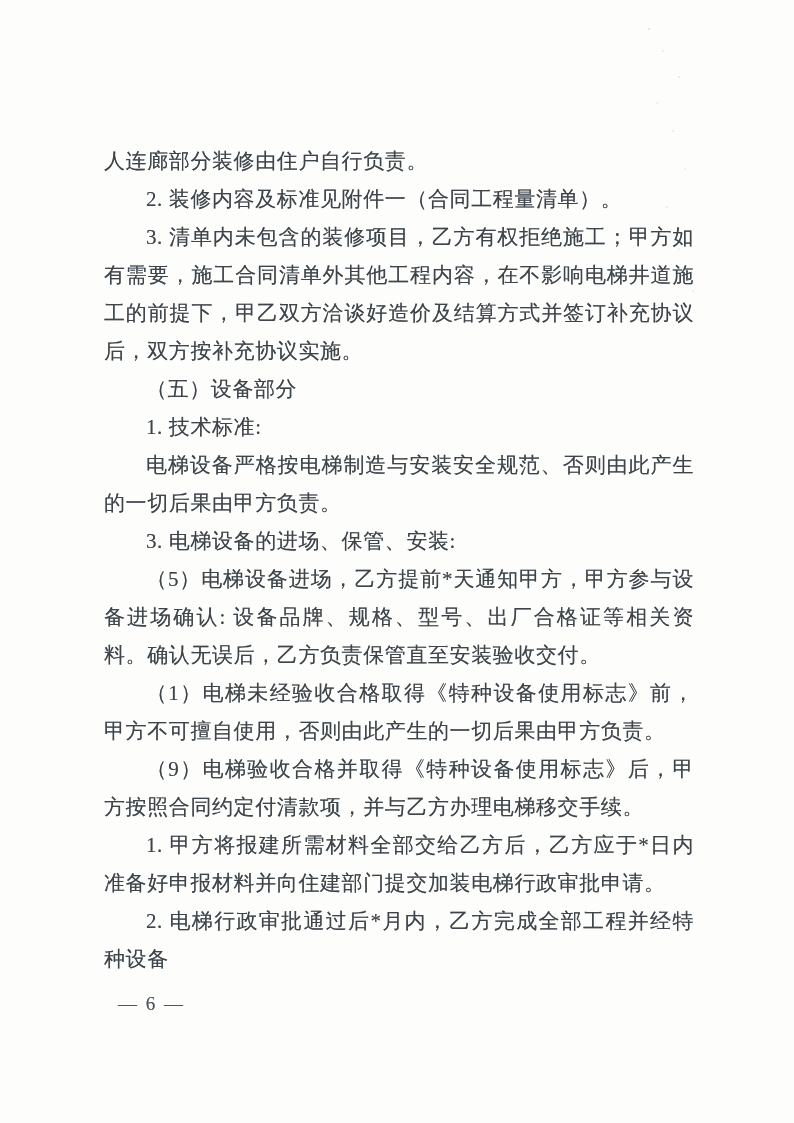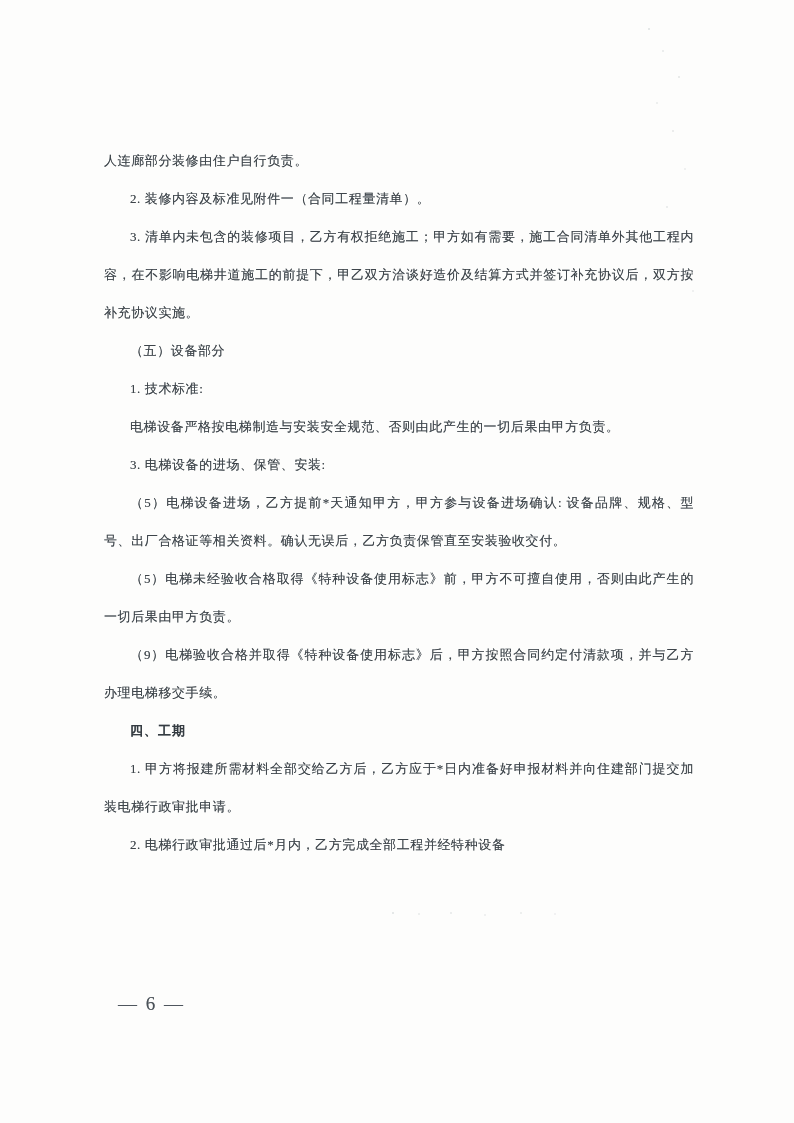--- a/index.html
+++ b/index.html
@@ -13,21 +13,21 @@
     height: 1123px;
     background: #fdfdfc;
     overflow: hidden;
     font-family: "Liberation Serif", "DejaVu Serif", serif;
   }
   .content {
     position: absolute;
     left: 104px;
     top: 142px;
     width: 590px;
-    font-size: 13px;
+    font-size: 21px;
     line-height: 38px;
     color: #3d444a;
     text-align: justify;
     letter-spacing: 0.6px;
     text-shadow: 0 0 0.6px rgba(70, 78, 84, 0.55);
   }
   .para {
     margin: 0;
     text-indent: 2em;
   }
@@ -91,22 +91,21 @@
 
   <div class="content">
     <p class="para flush">人连廊部分装修由住户自行负责。</p>
     <p class="para">2. 装修内容及标准见附件一（合同工程量清单）。</p>
     <p class="para">3. 清单内未包含的装修项目，乙方有权拒绝施工；甲方如有需要，施工合同清单外其他工程内容，在不影响电梯井道施工的前提下，甲乙双方洽谈好造价及结算方式并签订补充协议后，双方按补充协议实施。</p>
     <p class="para">（五）设备部分</p>
     <p class="para">1. 技术标准:</p>
     <p class="para">电梯设备严格按电梯制造与安装安全规范、否则由此产生的一切后果由甲方负责。</p>
     <p class="para">3. 电梯设备的进场、保管、安装:</p>
     <p class="para">（5）电梯设备进场，乙方提前*天通知甲方，甲方参与设备进场确认: 设备品牌、规格、型号、出厂合格证等相关资料。确认无误后，乙方负责保管直至安装验收交付。</p>
-    <p class="para">（5）电梯未经验收合格取得《特种设备使用标志》前，甲方不可擅自使用，否则由此产生的一切后果由甲方负责。</p>
+    <p class="para">（1）电梯未经验收合格取得《特种设备使用标志》前，甲方不可擅自使用，否则由此产生的一切后果由甲方负责。</p>
     <p class="para">（9）电梯验收合格并取得《特种设备使用标志》后，甲方按照合同约定付清款项，并与乙方办理电梯移交手续。</p>
-    <p class="para heading">四、工期</p>
     <p class="para">1. 甲方将报建所需材料全部交给乙方后，乙方应于*日内准备好申报材料并向住建部门提交加装电梯行政审批申请。</p>
     <p class="para">2. 电梯行政审批通过后*月内，乙方完成全部工程并经特种设备</p>
   </div>
 
   <div class="footer">— 6 —</div>
 
 </div>
 
 </body></html>

